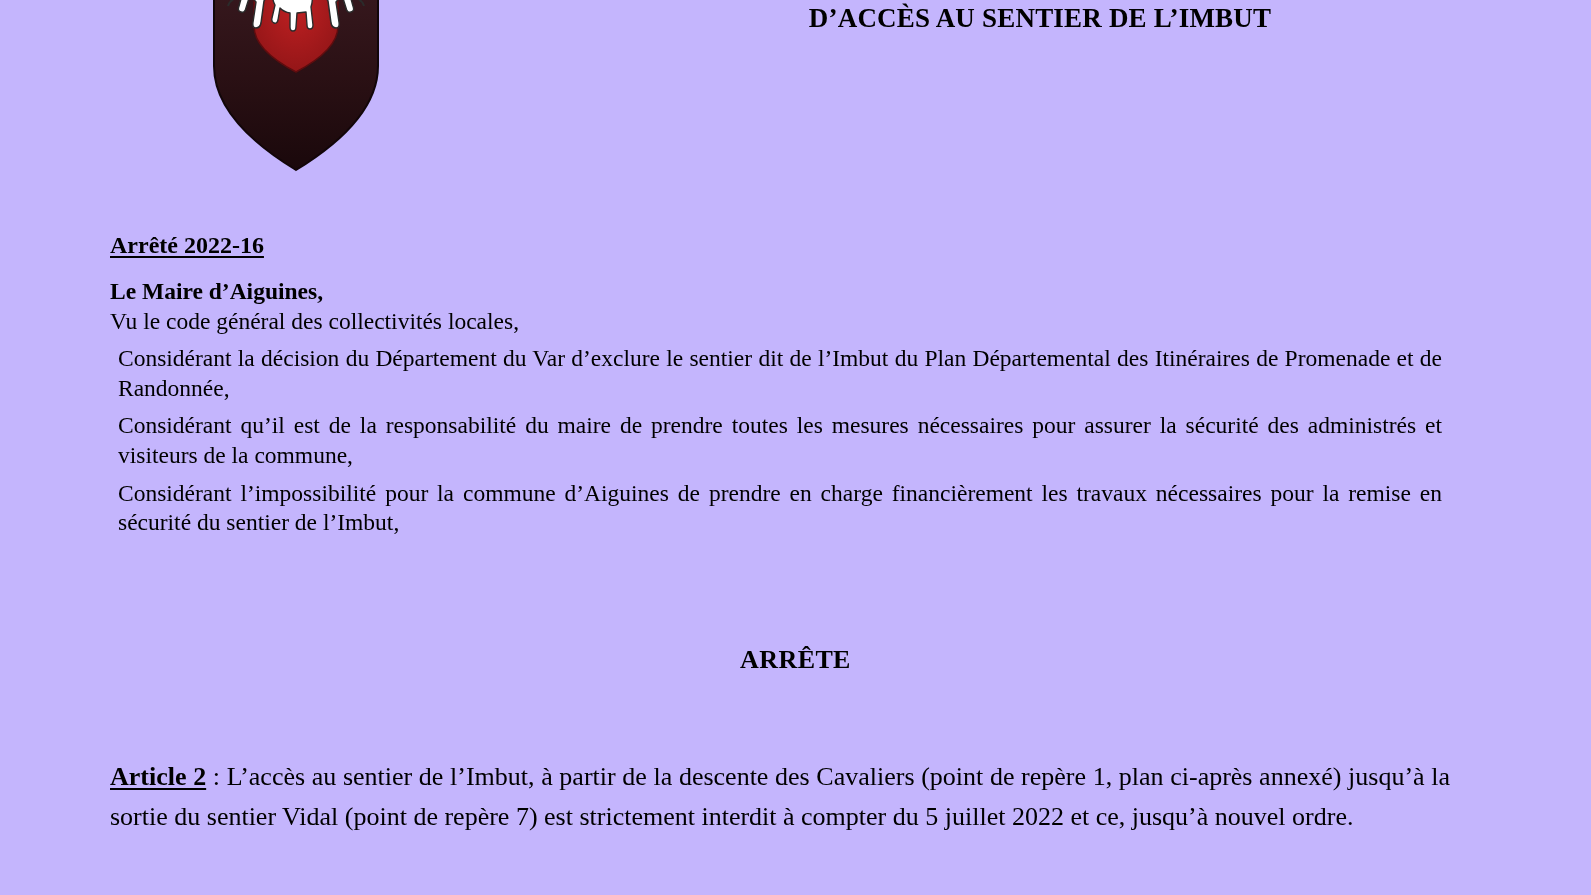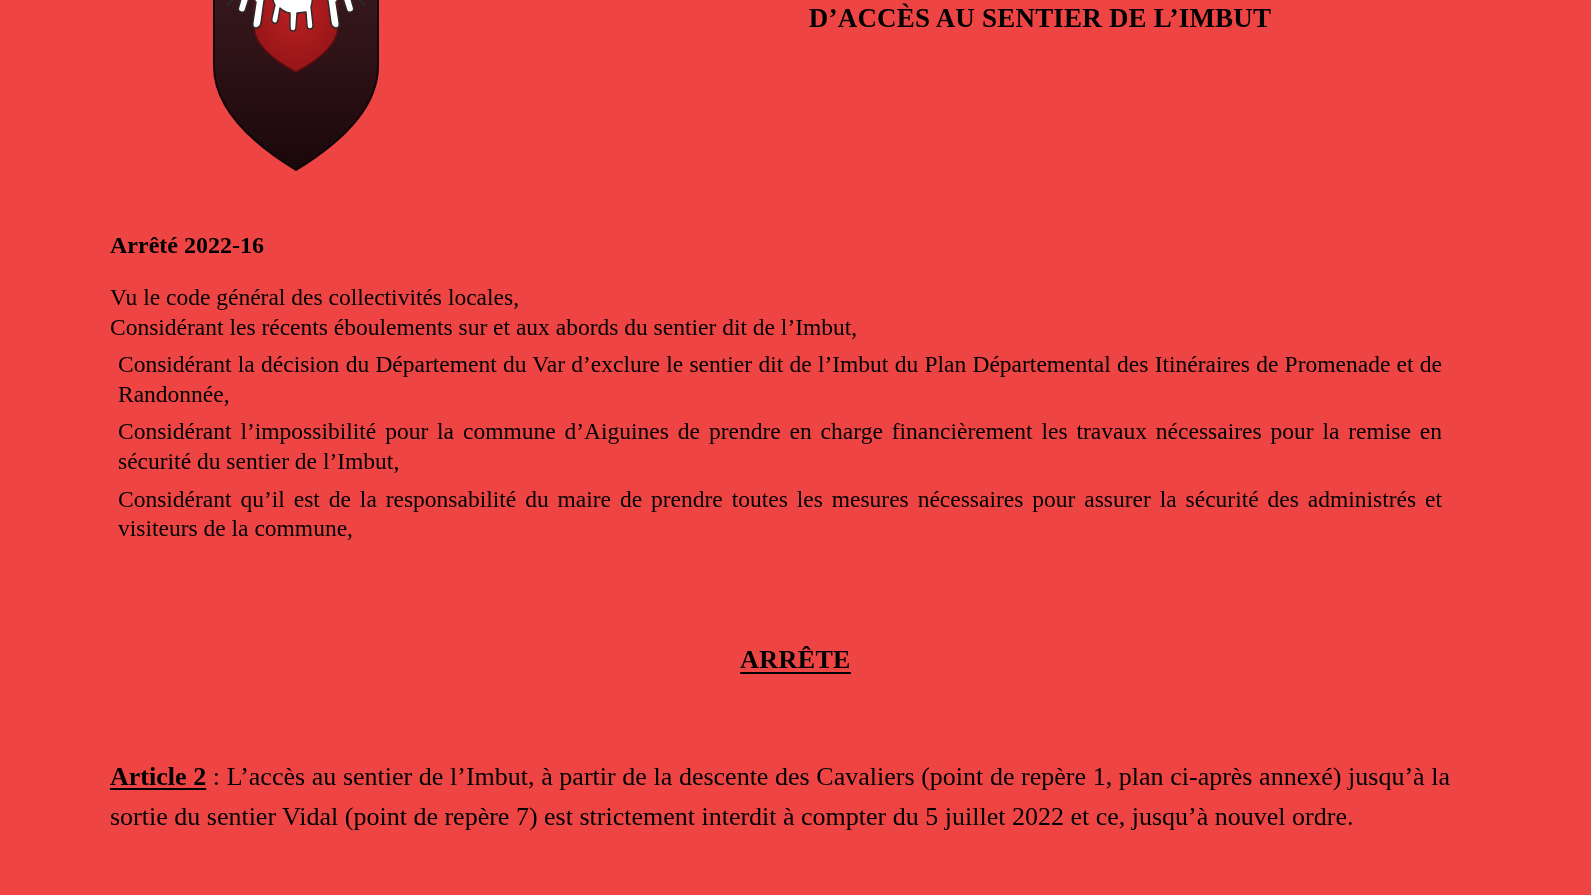--- a/index.html
+++ b/index.html
@@ -12,21 +12,21 @@
     height: 895px;
     overflow: hidden;
     font-family: "Liberation Serif", "DejaVu Serif", serif;
     color: #000000;
   }
 
   .page {
     position: relative;
     width: 1591px;
     height: 895px;
-    background: #ef4444;
+    background: #c4b5fd;
   }
 
   
   .header {
     position: absolute;
     top: 0;
     left: 0;
     width: 1591px;
     height: 185px;
   }
@@ -56,22 +56,23 @@
   .body-block {
     position: absolute;
     left: 110px;
     top: 232px;
     width: 1340px;
   }
 
   .arrete-ref {
     font-weight: bold;
     font-size: 24px;
+    text-decoration: underline;
     text-underline-offset: 3px;
-    margin: 0 0 24px 0;
+    margin: 0 0 18px 0;
     display: inline-block;
   }
 
   .considerants {
     font-size: 23.5px;
     line-height: 29.6px;
     text-align: justify;
     text-justify: inter-word;
     margin: 0;
   }
@@ -96,21 +97,20 @@
     position: absolute;
     left: 0;
     top: 645px;
     width: 1591px;
     text-align: center;
     font-weight: bold;
     font-size: 26px;
     letter-spacing: 0.4px;
   }
   .arrete-word span {
-    text-decoration: underline;
     text-underline-offset: 4px;
   }
 
   
   .article-block {
     position: absolute;
     left: 110px;
     top: 757px;
     width: 1340px;
     font-size: 26px;
@@ -205,25 +205,25 @@
     </div>
 
     <div class="doc-title">D’ACCÈS AU SENTIER DE L’IMBUT</div>
   </div>
 
   <div class="body-block">
 
     <div class="arrete-ref">Arrêté 2022-16</div>
 
     <div class="considerants">
+      <span class="ln mayor-line">Le Maire d’Aiguines,</span>
       <span class="ln">Vu le code général des collectivités locales,</span>
-      <span class="ln">Considérant les récents éboulements sur et aux abords du sentier dit de l’Imbut,</span>
       <p class="just-para">Considérant la décision du Département du Var d’exclure le sentier dit de l’Imbut du Plan Départemental des Itinéraires de Promenade et de Randonnée,</p>
+      <p class="just-para">Considérant qu’il est de la responsabilité du maire de prendre toutes les mesures nécessaires pour assurer la sécurité des administrés et visiteurs de la commune,</p>
       <p class="just-para">Considérant l’impossibilité pour la commune d’Aiguines de prendre en charge financièrement les travaux nécessaires pour la remise en sécurité du sentier de l’Imbut,</p>
-      <p class="just-para">Considérant qu’il est de la responsabilité du maire de prendre toutes les mesures nécessaires pour assurer la sécurité des administrés et visiteurs de la commune,</p>
     </div>
   </div>
 
   <div class="arrete-word">
     <span>ARRÊTE</span>
   </div>
 
   <div class="article-block">
     <span class="article-label">Article 2</span><span> : </span><span>L’accès au sentier de l’Imbut, à partir de la descente des Cavaliers (point de repère 1, plan ci-après annexé) jusqu’à la sortie du sentier Vidal (point de repère 7) est strictement interdit à compter du 5 juillet 2022 et ce, jusqu’à nouvel ordre.</span>
   </div>

